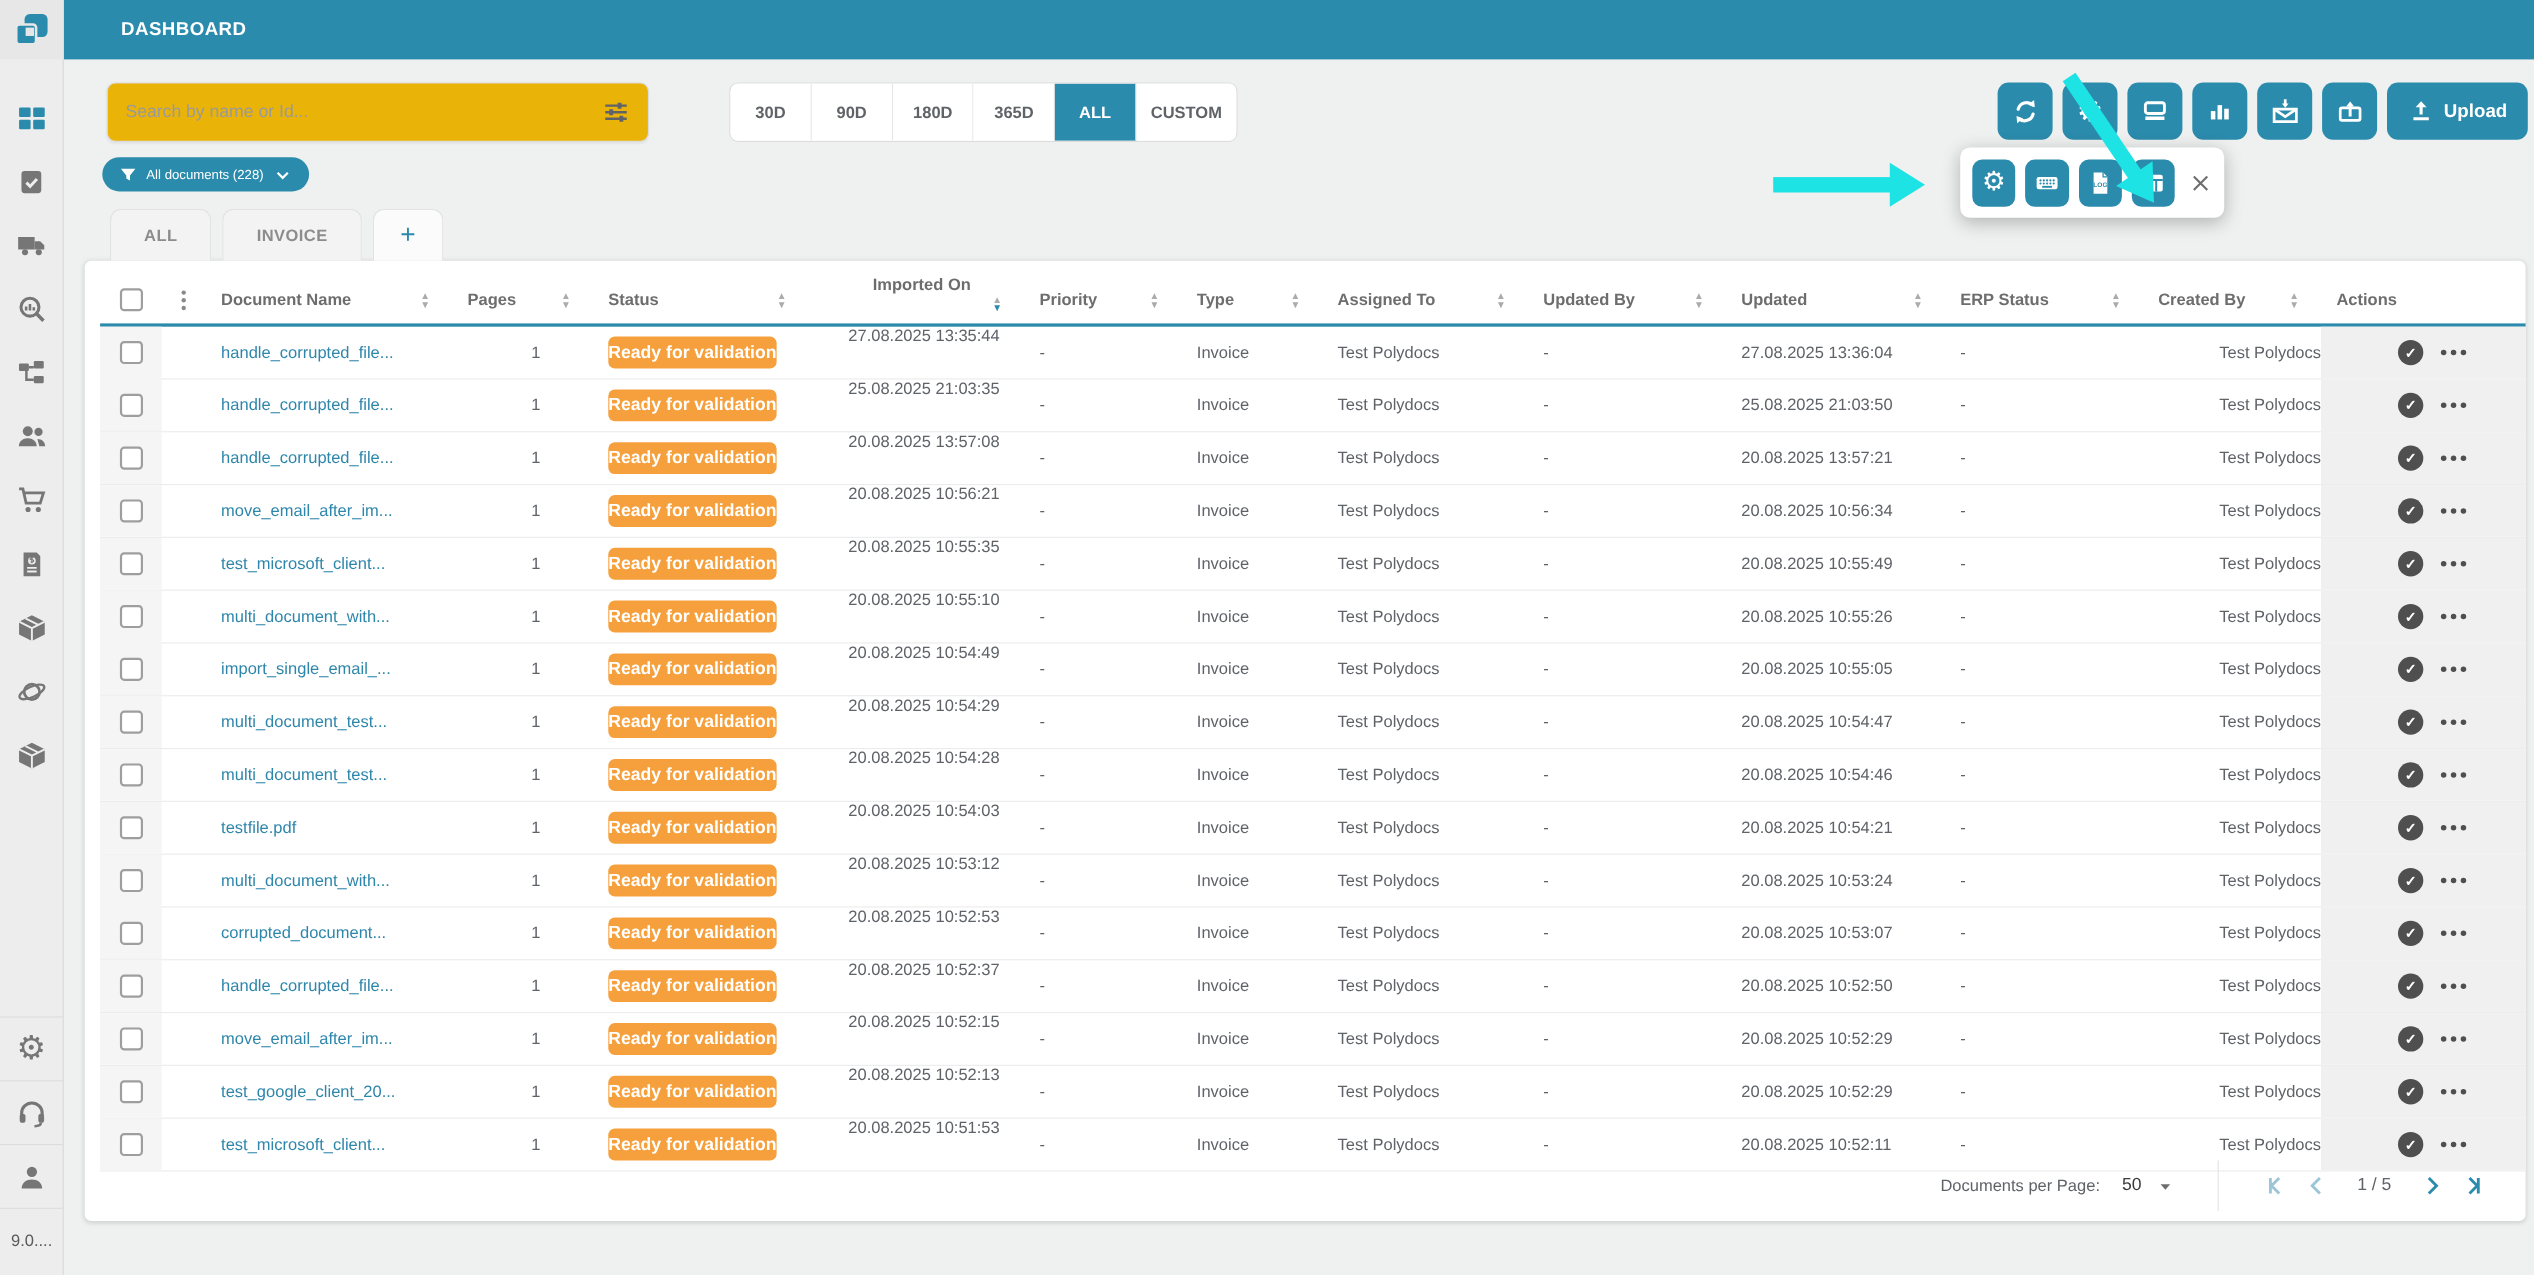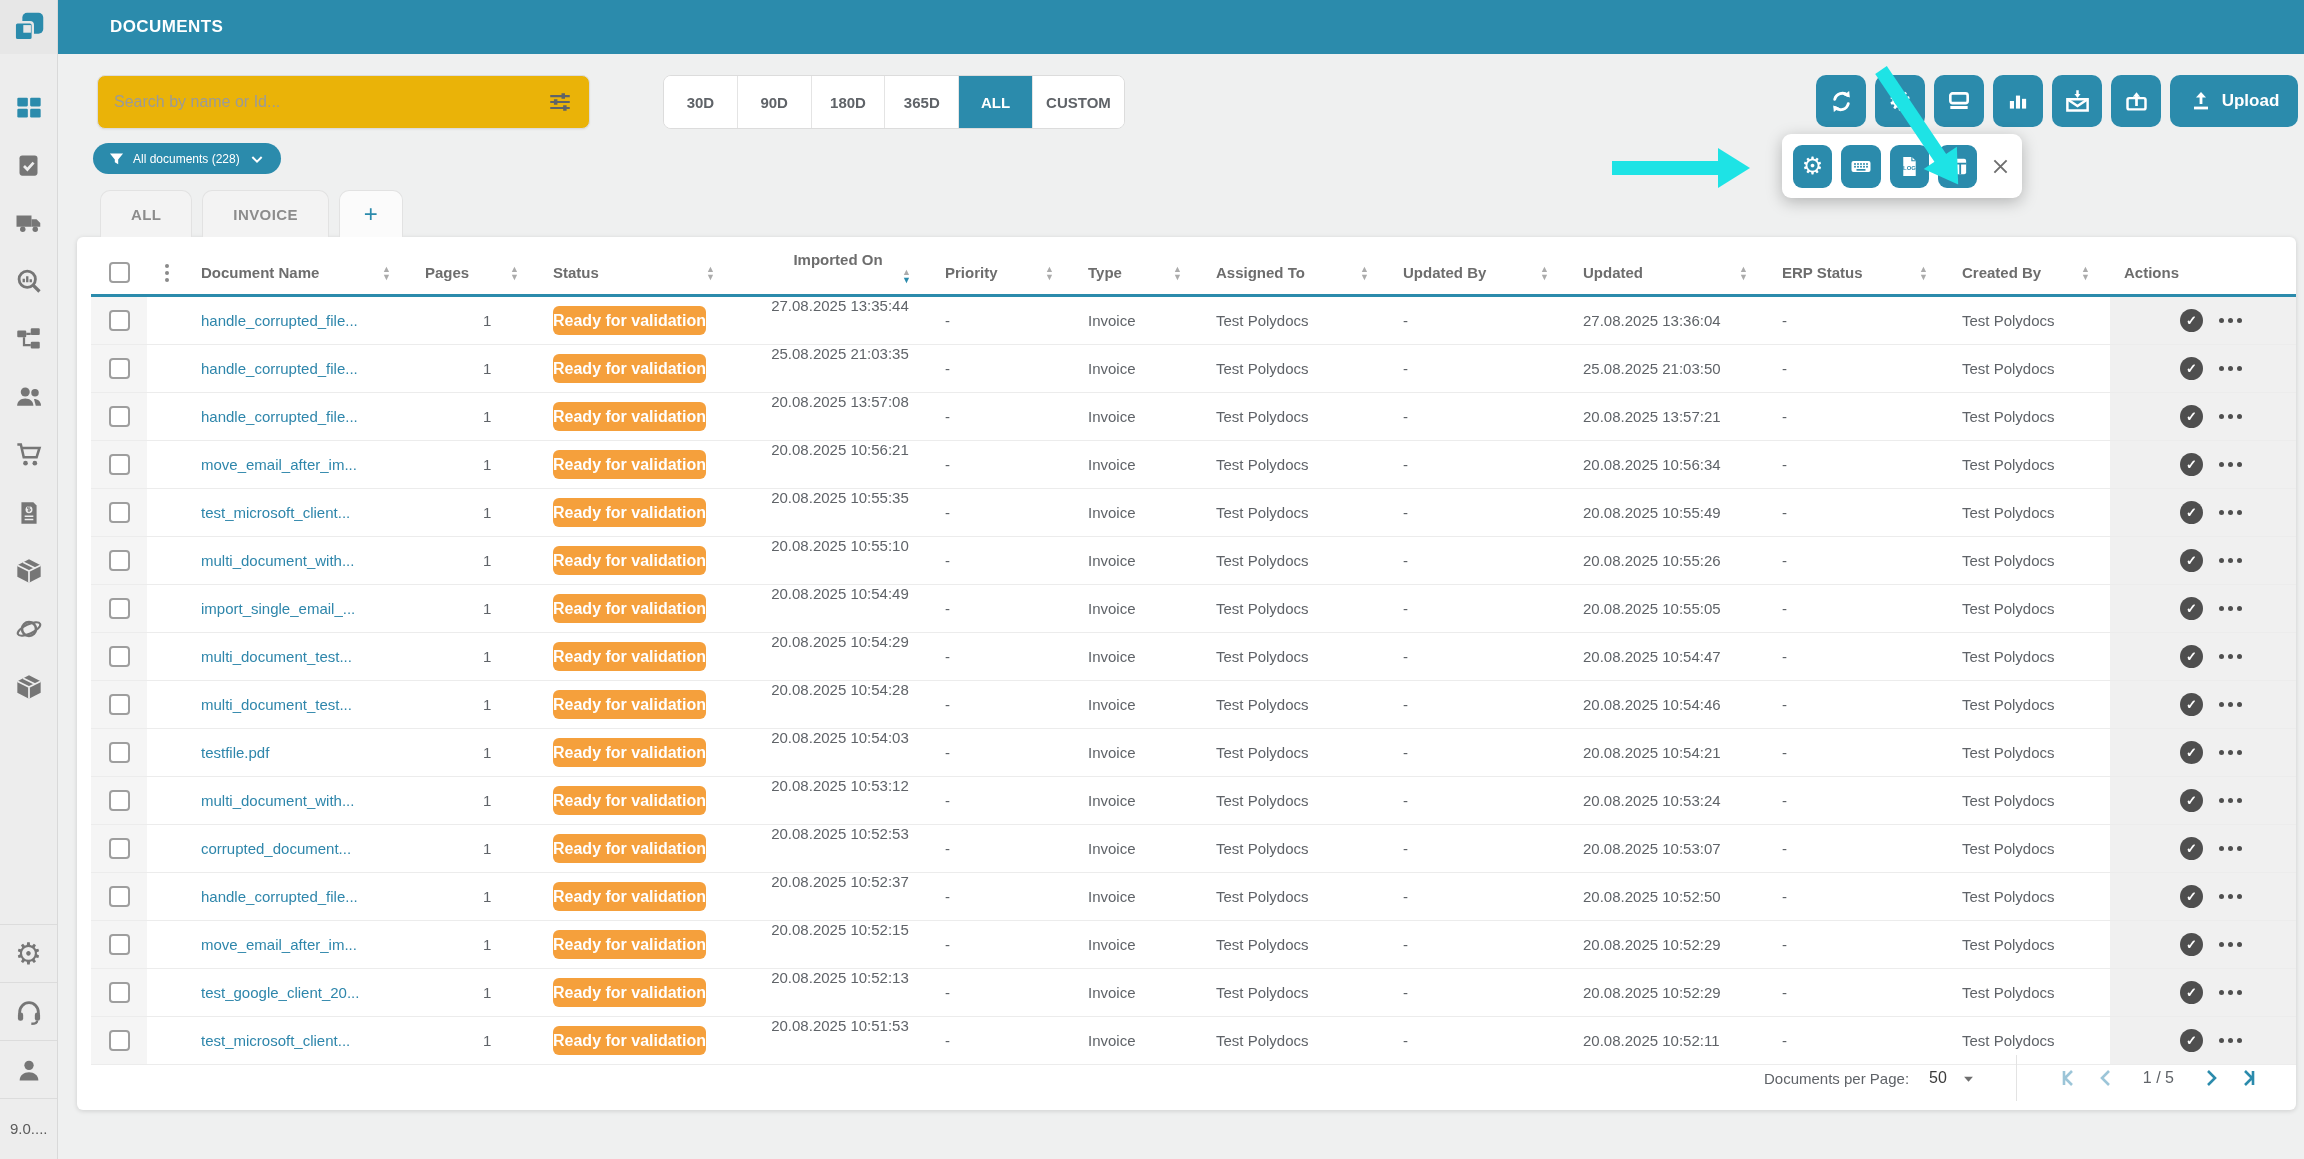--- a/index.html
+++ b/index.html
@@ -87,21 +87,21 @@
   
   #table{position:absolute;left:14px;right:0;top:14px;}
   .trow{display:flex;align-items:center;height:48px;border-bottom:1px solid #ECECEC;font-size:15px;}
   .trow.thead{height:46px;border-bottom:3px solid var(--teal);color:#6D6D6D;font-weight:bold;}
   .cell{display:flex;align-items:center;padding-left:14px;height:100%;overflow:hidden;white-space:nowrap;}
   .c-select{width:56px;justify-content:center;padding-left:0;}
   .c-kebab{width:40px;justify-content:center;padding-left:0;}
   .c-name{width:224px;} .c-pages{width:128px;} .c-status{width:196px;}
   .c-imported{width:196px;flex-direction:column;} .c-priority{width:143px;} .c-type{width:128px;}
   .c-assigned{width:187px;} .c-updatedby{width:180px;} .c-updated{width:199px;}
-  .c-erp{width:180px;} .c-createdby{width:162px;} .c-actions{flex:1;}
+  .c-erp{width:180px;} .c-createdby{width:162px;justify-content:flex-end;} .c-actions{flex:1;}
   .trow:not(.thead) .c-select{background:#F5F5F5;}
   .trow:not(.thead) .c-actions{background:#F0F0F0;padding-left:70px;gap:16px;}
   .trow:not(.thead) .c-pages{padding-left:72px;}
   .cb{width:21px;height:21px;background:#fff;border:2px solid #9E9E9E;border-radius:4px;cursor:pointer;}
   .doc-link{color:var(--link);cursor:pointer;}
   .badge{background:var(--orange);color:#fff;font-size:16px;font-weight:bold;border-radius:6px;
          padding:5px 0;line-height:1.2;}
   .sort{display:inline-flex;flex-direction:column;margin-left:auto;margin-right:20px;cursor:pointer;}
   .sort i{font-style:normal;font-size:9px;line-height:8px;color:#ABABAB;}
   .sort i.on{color:var(--teal);}
@@ -227,21 +227,21 @@
       <svg viewBox="0 0 24 24" width="28" height="28">
         <circle cx="12" cy="8" r="4" fill="#767676"></circle>
         <path d="M4 21c0-4.4 3.6-7 8-7s8 2.6 8 7z" fill="#767676"></path>
       </svg>
     </div>
   </div>
   <div id="version">9.0....</div>
 </div>
 
 <div id="topbar">
-  <div id="page-title">DOCUMENTS</div>
+  <div id="page-title">DASHBOARD</div>
 </div>
 
 <div id="main">
 
   <div id="search-box">
     <input type="text" placeholder="Search by name or Id..." style="">
     <svg viewBox="0 0 24 24" width="26" height="26">
       <path d="M3 6.5h18M3 12h18M3 17.5h18" stroke="#5F6368" stroke-width="2"></path>
       <path d="M15 4v5M8 9.5v5M16.5 15v5" stroke="#5F6368" stroke-width="3.2"></path>
     </svg>

